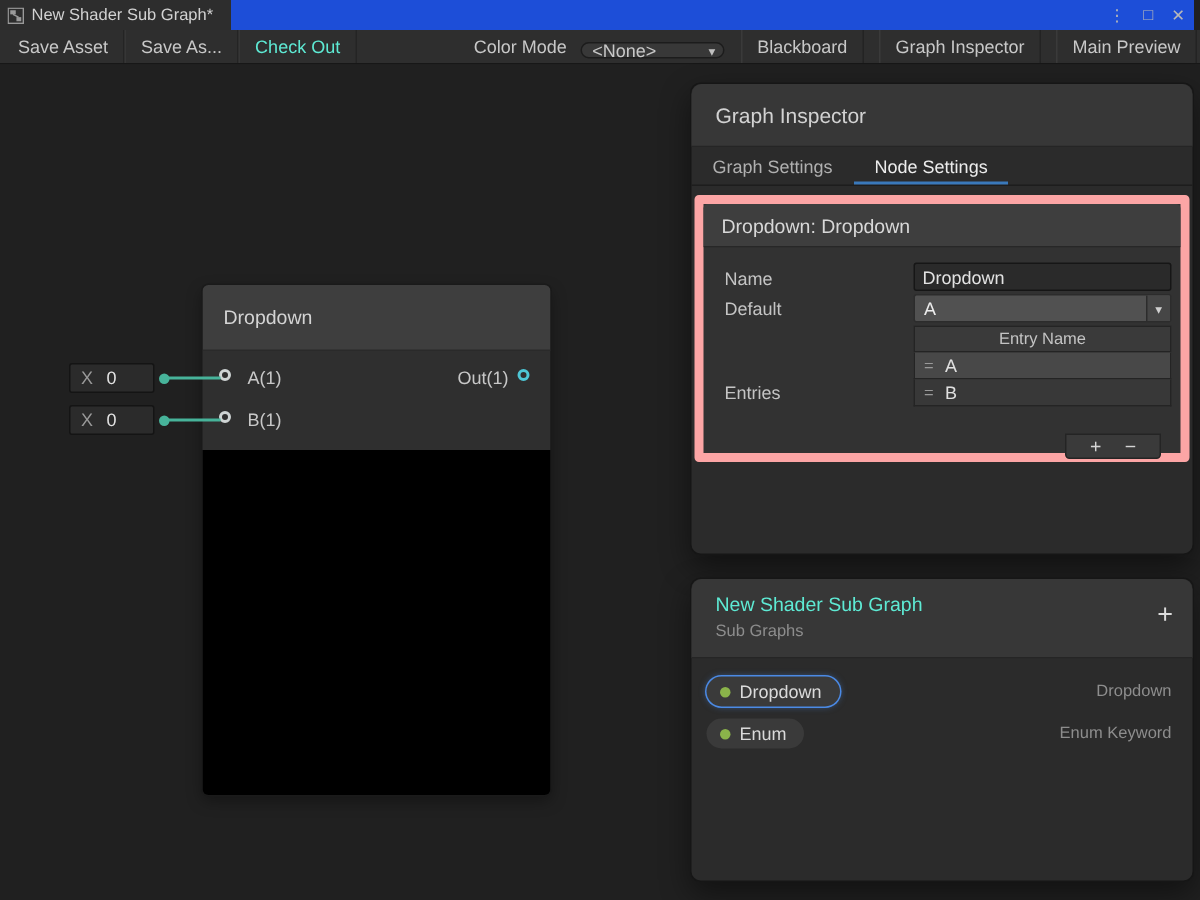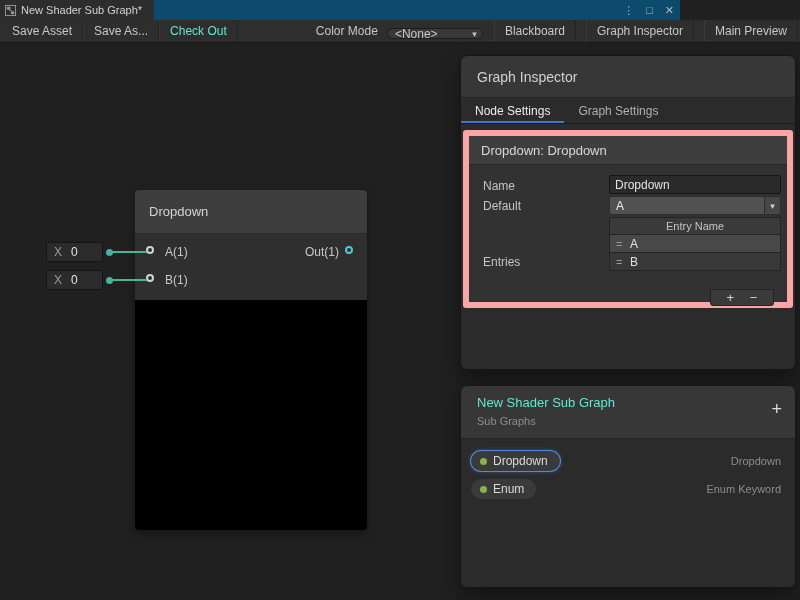--- a/index.html
+++ b/index.html
@@ -1,20 +1,20 @@
 <!DOCTYPE html>
 <html><head>
 <meta charset="utf-8">
 <style>
   * { margin:0; padding:0; box-sizing:border-box; }
   html,body { width:800px; height:600px; background:#202020; font-family:"Liberation Sans", sans-serif; overflow:hidden; }
   #app { position:relative; width:800px; height:600px; background:#202020; color:#c8c8c8; }
 
   
-  .titlebar { position:absolute; left:0; top:0; width:680px; height:20px; background:#0c4a6e; }
+  .titlebar { position:absolute; left:0; top:0; width:796px; height:20px; background:#1d4ed8; }
   .doc-tab { position:absolute; left:0; top:0; height:20px; background:#2d2d2d; display:flex; align-items:center; gap:5px; padding:0 12px 0 5px; color:#d2d2d2; font-size:11px; }
   .tab-icon { width:11px; height:11px; display:inline-block; }
   .win-controls { position:absolute; right:6px; top:0; height:20px; display:flex; align-items:center; gap:12px; color:#b8b8b8; font-size:11px; }
   .win-controls span { cursor:default; }
 
   
   .toolbar { position:absolute; left:0; top:20px; width:800px; height:23px; background:#2e2e2e; border-bottom:1px solid #171717; display:flex; align-items:stretch; font-size:12px; color:#c8c8c8; }
   .tb-btn { display:flex; align-items:center; padding:0 10px; border-right:1px solid #242424; border-left:1px solid #363636; cursor:default; white-space:nowrap; }
   .tb-btn.disabled { color:#5eead4; }
   .tb-btn.first { border-left:none; margin-left:2px; }
@@ -144,22 +144,22 @@
     <span class="xv">0</span>
   </div>
   <div class="edge-dot" style="left:106px; top:277px;"></div>
   <div class="edge" style="left:111px; top:279px; width:36px;"></div>
 
   <div class="panel" id="inspector">
     <div class="panel-header">
       <span>Graph Inspector</span>
     </div>
     <div class="insp-tabs">
+      <div class="tab-item">Graph Settings</div>
       <div class="tab-item active">Node Settings</div>
-      <div class="tab-item">Graph Settings</div>
     </div>
     <div class="subpanel">
       <div class="subpanel-header">
         <span>Dropdown: Dropdown</span>
       </div>
       <span class="fld-label" style="top:43px;">Name</span>
       <input class="text-input" style="top: 39px;" value="Dropdown">
       <span class="fld-label" style="top:63px;">Default</span>
       <div class="dropdown" style="top:60px;">
         <span>A</span>

